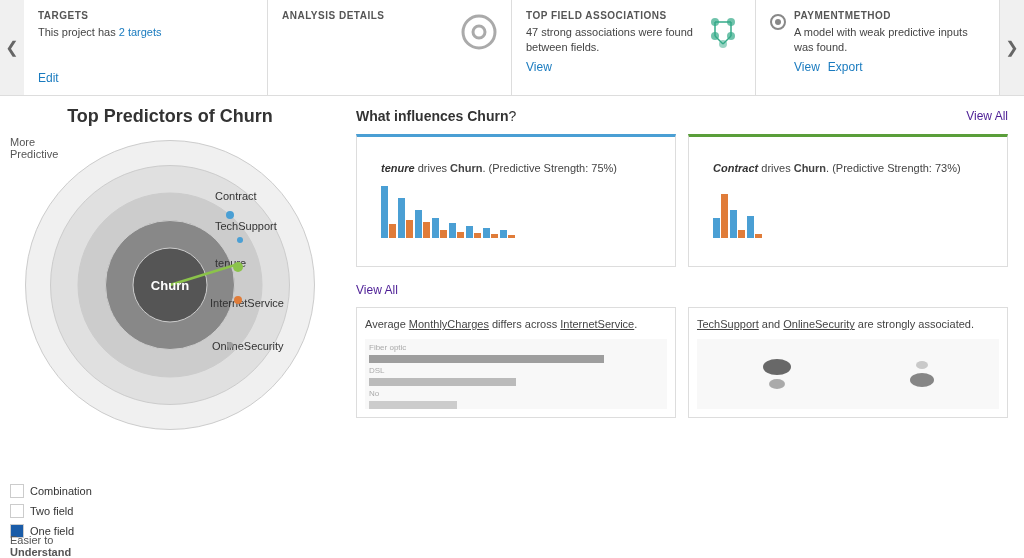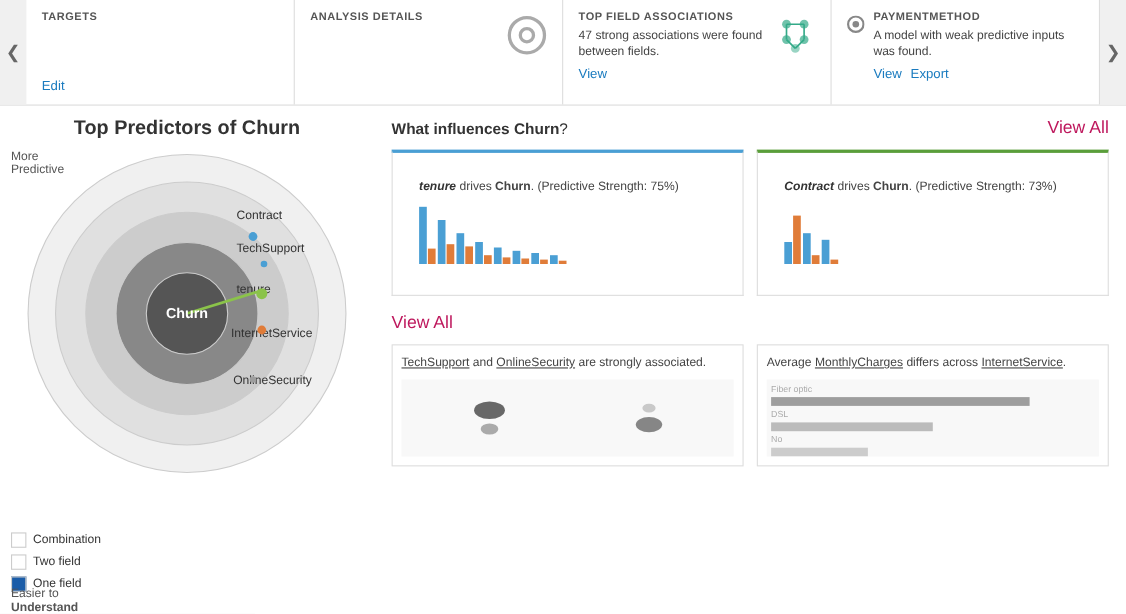--- a/index.html
+++ b/index.html
@@ -104,21 +104,21 @@
       flex: 1;
       padding: 12px 16px;
       overflow-y: auto;
     }
     .section-header {
       display: flex; justify-content: space-between; align-items: center;
       margin-bottom: 10px;
     }
     .section-title { font-size: 14px; color: #333; }
     .section-title span { font-weight: bold; }
-    .view-all { color: #be185d; font-size: 16px; cursor: pointer; }
+    .view-all { color: #4c1d95; font-size: 12px; cursor: pointer; }
 
     .cards-row {
       display: flex; gap: 12px; margin-bottom: 16px;
     }
     .card {
       flex: 1; border: 1px solid #ddd; background: #fff; padding: 24px;
       font-size: 11px; color: #444;
       min-height: 100px;
     }
     .card-header { margin-bottom: 6px; line-height: 1.4; }
@@ -151,20 +151,24 @@
     }
   </style>
 </head>
 <body>
 
 <div id="top-bar">
   <div class="top-bar-arrow">❮</div>
 
   <div class="top-bar-section">
     <div class="top-bar-title">TARGETS</div>
+    <div class="top-bar-body">
+      <span>This project has</span>
+      <a class="link">2 targets</a>
+    </div>
     <div class="top-bar-links">
       <a class="link">Edit</a>
     </div>
   </div>
 
   <div class="top-bar-section">
     <div style="display:flex;align-items:flex-start;gap:10px;">
       <div style="flex:1;">
         <div class="top-bar-title">ANALYSIS DETAILS</div>
       </div>
@@ -358,45 +362,45 @@
     </div>
 
     <div class="section-header">
       <a class="view-all">View All</a>
     </div>
 
     <div class="cards-row">
 
       <div class="bottom-card">
         <div class="bottom-card-header">
-          <span class="underline">TechSupport</span><span> and </span><span class="underline">OnlineSecurity</span><span> are strongly associated.</span>
-        </div>
-
-        <div style="height:70px; background:#f8f8f8; padding:6px; display:flex; align-items:center; justify-content:space-around;">
-          <div style="display:flex;flex-direction:column;gap:4px;align-items:center;">
-            <div style="width:28px;height:16px;background:#444;border-radius:50%;opacity:0.8;"></div>
-            <div style="width:16px;height:10px;background:#777;border-radius:50%;opacity:0.6;"></div>
-          </div>
-          <div style="display:flex;flex-direction:column;gap:4px;align-items:center;">
-            <div style="width:12px;height:8px;background:#999;border-radius:50%;opacity:0.5;"></div>
-            <div style="width:24px;height:14px;background:#555;border-radius:50%;opacity:0.7;"></div>
-          </div>
-        </div>
-      </div>
-
-      <div class="bottom-card">
-        <div class="bottom-card-header">
           <span>Average </span><span class="underline">MonthlyCharges</span><span> differs across </span><span class="underline">InternetService</span><span>.</span>
         </div>
 
         <div style="height:70px; background:#f8f8f8; padding:4px; overflow:hidden; position:relative;">
           <div style="font-size:8px;color:#aaa;margin-bottom:3px;">Fiber optic</div>
           <div style="background:#9e9e9e;height:8px;width:80%;margin-bottom:3px;"></div>
           <div style="font-size:8px;color:#aaa;margin-bottom:3px;">DSL</div>
           <div style="background:#bbb;height:8px;width:50%;margin-bottom:3px;"></div>
           <div style="font-size:8px;color:#aaa;margin-bottom:3px;">No</div>
           <div style="background:#ccc;height:8px;width:30%;"></div>
         </div>
       </div>
+
+      <div class="bottom-card">
+        <div class="bottom-card-header">
+          <span class="underline">TechSupport</span><span> and </span><span class="underline">OnlineSecurity</span><span> are strongly associated.</span>
+        </div>
+
+        <div style="height:70px; background:#f8f8f8; padding:6px; display:flex; align-items:center; justify-content:space-around;">
+          <div style="display:flex;flex-direction:column;gap:4px;align-items:center;">
+            <div style="width:28px;height:16px;background:#444;border-radius:50%;opacity:0.8;"></div>
+            <div style="width:16px;height:10px;background:#777;border-radius:50%;opacity:0.6;"></div>
+          </div>
+          <div style="display:flex;flex-direction:column;gap:4px;align-items:center;">
+            <div style="width:12px;height:8px;background:#999;border-radius:50%;opacity:0.5;"></div>
+            <div style="width:24px;height:14px;background:#555;border-radius:50%;opacity:0.7;"></div>
+          </div>
+        </div>
+      </div>
     </div>
 
   </div>
 </div>
 
 </body></html>

